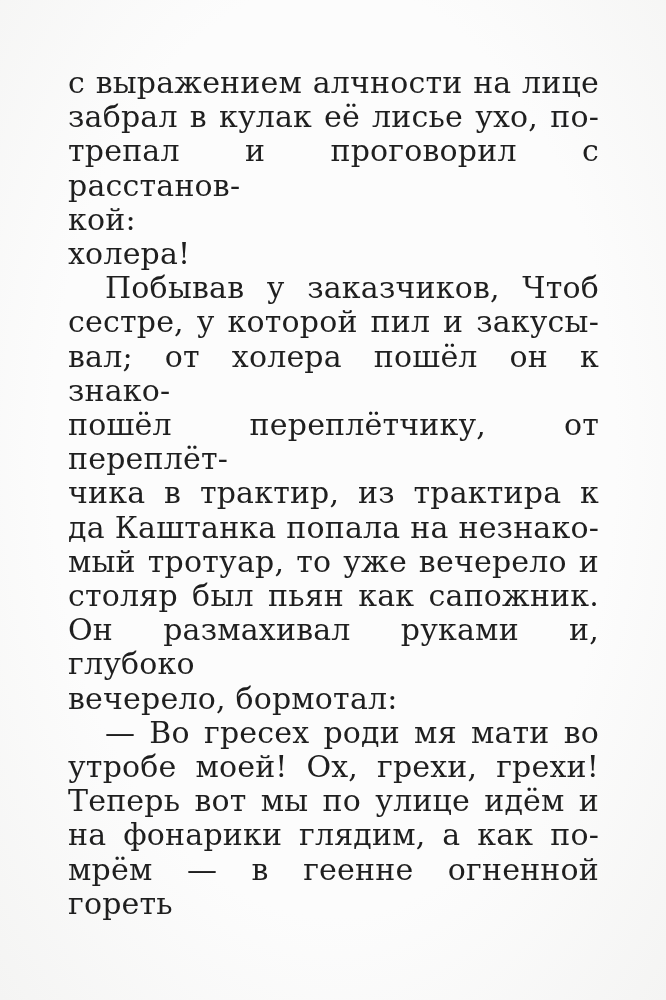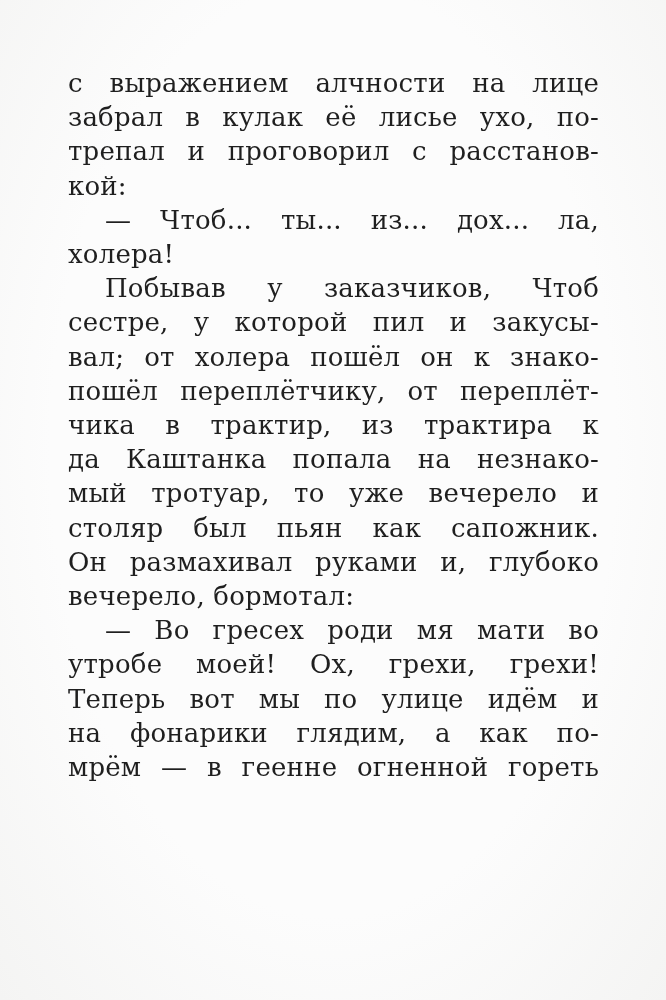--- a/index.html
+++ b/index.html
@@ -16,21 +16,21 @@
   }
   .book-page{
     box-sizing:border-box;
     width:666px;height:1000px;
     padding:66px 67px 0 68px;
     background:radial-gradient(ellipse at 50% 45%, #fcfcfc 60%, #f4f4f3 100%);
   }
   .text-block{width:531px;}
   .paragraph{margin:0;}
   .line{
-    font-size:26px;
+    font-size:30px;
     line-height:34.2px;
     letter-spacing:0.2px;
     text-align:justify;
     text-align-last:justify;
     -moz-text-align-last:justify;
     white-space:normal;
   }
   .line.last{
     text-align:center;
     text-align-last:left;
@@ -44,21 +44,20 @@
 <div class="book-page">
 
   <div class="text-block" id="text-block">
       <div class="paragraph">
         <div class="line">с выражением алчности на лице</div>
         <div class="line">забрал в кулак её лисье ухо, по-</div>
         <div class="line">трепал и проговорил с расстанов-</div>
         <div class="line last">кой:</div>
       </div>
       <div class="paragraph">
-        <div class="line indent">— Чтоб... ты... из... дох... ла,</div>
         <div class="line last">холера!</div>
       </div>
       <div class="paragraph">
         <div class="line indent">Побывав у заказчиков, Чтоб</div>
         <div class="line">сестре, у которой пил и закусы-</div>
         <div class="line">вал; от холера пошёл он к знако-</div>
         <div class="line">пошёл переплётчику, от переплёт-</div>
         <div class="line">чика в трактир, из трактира к</div>
         <div class="line">да Каштанка попала на незнако-</div>
         <div class="line">мый тротуар, то уже вечерело и</div>

